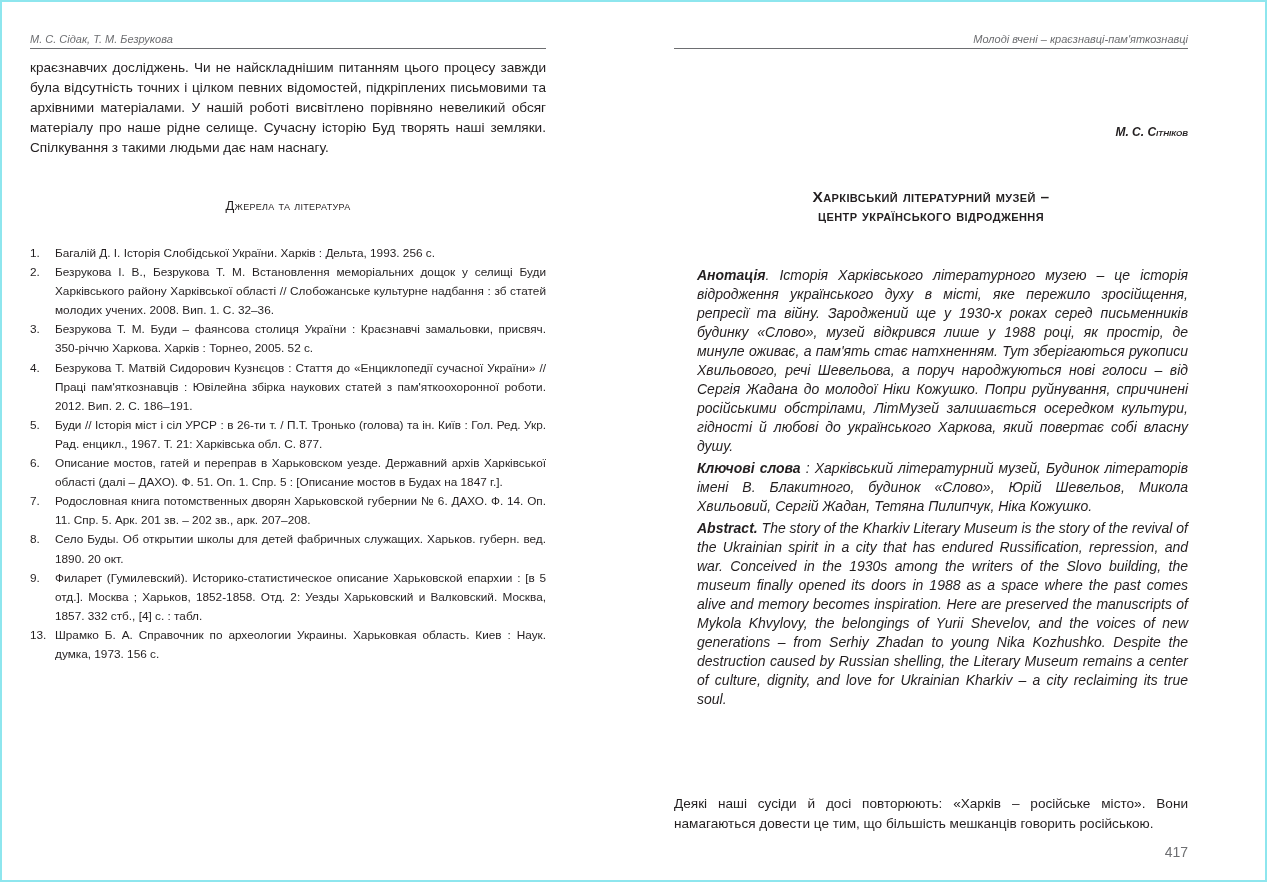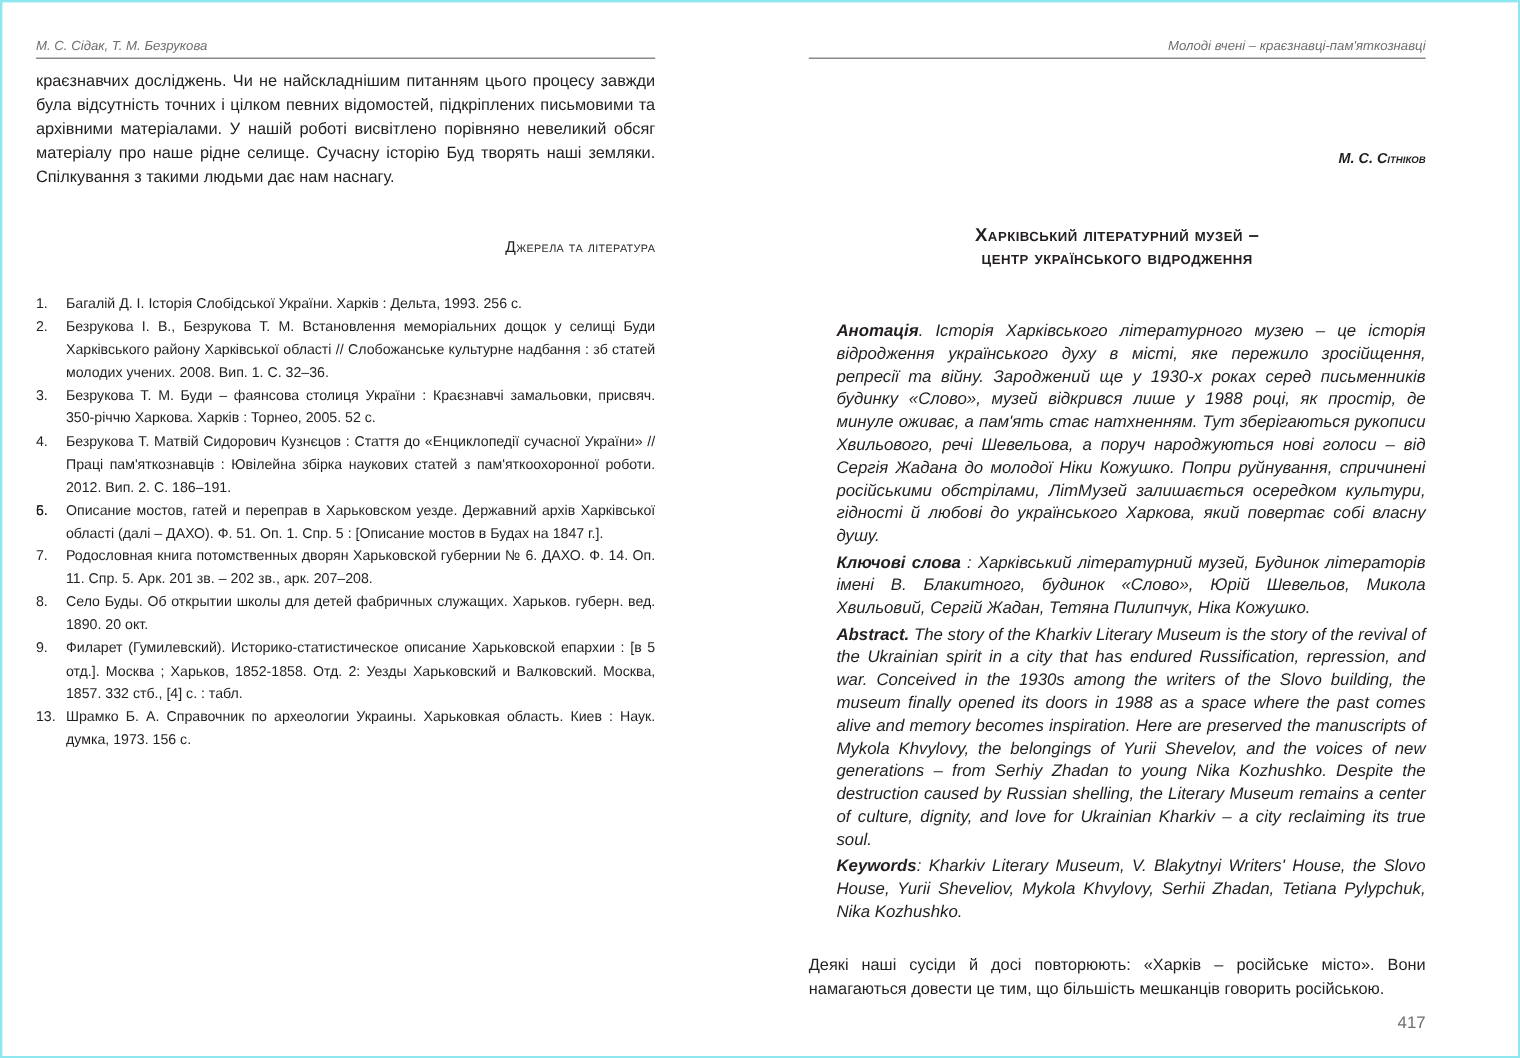--- a/index.html
+++ b/index.html
@@ -22,21 +22,21 @@
   }
   .page-right .running-head { text-align: right; }
 
   .body-text {
     font-size: 13.6px; line-height: 20px; text-align: justify; color: #231f20;
   }
   .intro { position: absolute; top: 58px; left: 0; right: 0; }
 
   .sources-heading {
     position: absolute; top: 198px; left: 0; right: 0;
-    text-align: right; font-size: 13px; letter-spacing: 0.3px; color: #231f20;
+    text-align: center; font-size: 13px; letter-spacing: 0.3px; color: #231f20;
     font-variant: small-caps;
   }
   .refs {
     position: absolute; top: 244px; left: 0; right: 0;
     list-style: none; margin: 0; padding: 0;
     font-size: 11.8px; line-height: 19.1px; color: #231f20;
   }
   .refs li { position: relative; padding-left: 25px; text-align: justify; }
   .refs .num { position: absolute; left: 0; top: 0; }
 
@@ -69,38 +69,37 @@
 
 <div class="page page-left">
   <div class="running-head">М. С. Сідак, Т. М. Безрукова</div>
   <div class="body-text intro">краєзнавчих досліджень. Чи не найскладнішим питанням цього процесу завжди була відсутність точних і цілком певних відомостей, підкріплених письмовими та архівними матеріалами. У нашій роботі висвітлено порівняно невеликий обсяг матеріалу про наше рідне селище. Сучасну історію Буд творять наші земляки. Спілкування з такими людьми дає нам наснагу.</div>
   <div class="sources-heading">Джерела та література</div>
   <ol class="refs">
     <li><span class="num">1.</span><span>Багалій Д. І. Історія Слобідської України. Харків : Дельта, 1993. 256 с.</span></li>
     <li><span class="num">2.</span><span>Безрукова І. В., Безрукова Т. М. Встановлення меморіальних дощок у селищі Буди Харківського району Харківської області // Слобожанське культурне надбання : зб статей молодих учених. 2008. Вип. 1. С. 32–36.</span></li>
     <li><span class="num">3.</span><span>Безрукова Т. М. Буди – фаянсова столиця України : Краєзнавчі замальовки, присвяч. 350-річчю Харкова. Харків : Торнео, 2005. 52 с.</span></li>
     <li><span class="num">4.</span><span>Безрукова Т. Матвій Сидорович Кузнєцов : Стаття до «Енциклопедії сучасної України» // Праці пам'яткознавців : Ювілейна збірка наукових статей з пам'яткоохоронної роботи. 2012. Вип. 2. С. 186–191.</span></li>
-    <li><span class="num">5.</span></li>
+    <li><span class="num">5.</span><span>Буди // Історія міст і сіл УРСР : в 26-ти т. / П.Т. Тронько (голова) та ін. Київ : Гол. Ред. Укр. Рад. енцикл., 1967. Т. 21: Харківська обл. С. 877.</span></li>
     <li><span class="num">6.</span><span>Описание мостов, гатей и переправ в Харьковском уезде. Державний архів Харківської області (далі – ДАХО). Ф. 51. Оп. 1. Спр. 5 : [Описание мостов в Будах на 1847 г.].</span></li>
     <li><span class="num">7.</span><span>Родословная книга потомственных дворян Харьковской губернии № 6. ДАХО. Ф. 14. Оп. 11. Спр. 5. Арк. 201 зв. – 202 зв., арк. 207–208.</span></li>
     <li><span class="num">8.</span><span>Село Буды. Об открытии школы для детей фабричных служащих. Харьков. губерн. вед. 1890. 20 окт.</span></li>
     <li><span class="num">9.</span><span>Филарет (Гумилевский). Историко-статистическое описание Харьковской епархии : [в 5 отд.]. Москва ; Харьков, 1852-1858. Отд. 2: Уезды Харьковский и Валковский. Москва, 1857. 332 стб., [4] с. : табл.</span></li>
     <li><span class="num">13.</span><span>Шрамко Б. А. Справочник по археологии Украины. Харьковкая область. Киев : Наук. думка, 1973. 156 с.</span></li>
   </ol>
   <div class="page-num">416</div>
 </div>
 
 <div class="page page-right">
   <div class="running-head">Молоді вчені – краєзнавці-пам'яткознавці</div>
   <div class="author">М. С. Сітніков</div>
   <div class="article-title">
     <div>Харківський літературний музей –</div>
     <div>центр українського відродження</div>
   </div>
   <div class="abstract-block">
     <p><span class="label">Анотація</span><span>. Історія Харківського літературного музею – це історія відродження українського духу в місті, яке пережило зросійщення, репресії та війну. Зароджений ще у 1930-х роках серед письменників будинку «Слово», музей відкрився лише у 1988 році, як простір, де минуле оживає, а пам'ять стає натхненням. Тут зберігаються рукописи Хвильового, речі Шевельова, а поруч народжуються нові голоси – від Сергія Жадана до молодої Ніки Кожушко. Попри руйнування, спричинені російськими обстрілами, ЛітМузей залишається осередком культури, гідності й любові до українського Харкова, який повертає собі власну душу.</span></p>
     <p><span class="label">Ключові слова</span><span> : Харківський літературний музей, Будинок літераторів імені В. Блакитного, будинок «Слово», Юрій Шевельов, Микола Хвильовий, Сергій Жадан, Тетяна Пилипчук, Ніка Кожушко.</span></p>
     <p><span class="label">Abstract.</span><span> The story of the Kharkiv Literary Museum is the story of the revival of the Ukrainian spirit in a city that has endured Russification, repression, and war. Conceived in the 1930s among the writers of the Slovo building, the museum finally opened its doors in 1988 as a space where the past comes alive and memory becomes inspiration. Here are preserved the manuscripts of Mykola Khvylovy, the belongings of Yurii Shevelov, and the voices of new generations – from Serhiy Zhadan to young Nika Kozhushko. Despite the destruction caused by Russian shelling, the Literary Museum remains a center of culture, dignity, and love for Ukrainian Kharkiv – a city reclaiming its true soul.</span></p>
-    <p><span class="label">Keywords</span><span>: Kharkiv Literary Museum, V. Blakytnyi Writers' House, the Slovo House, Yurii Sheveliov, Mykola Khvylovy, Serhii Zhadan, Tetiana Pylypchuk, Nika Kozhushko.</span></p>
   </div>
   <div class="body-text closing">Деякі наші сусіди й досі повторюють: «Харків – російське місто». Вони намагаються довести це тим, що більшість мешканців говорить російською.</div>
   <div class="page-num">417</div>
 </div>
 
 </body></html>

